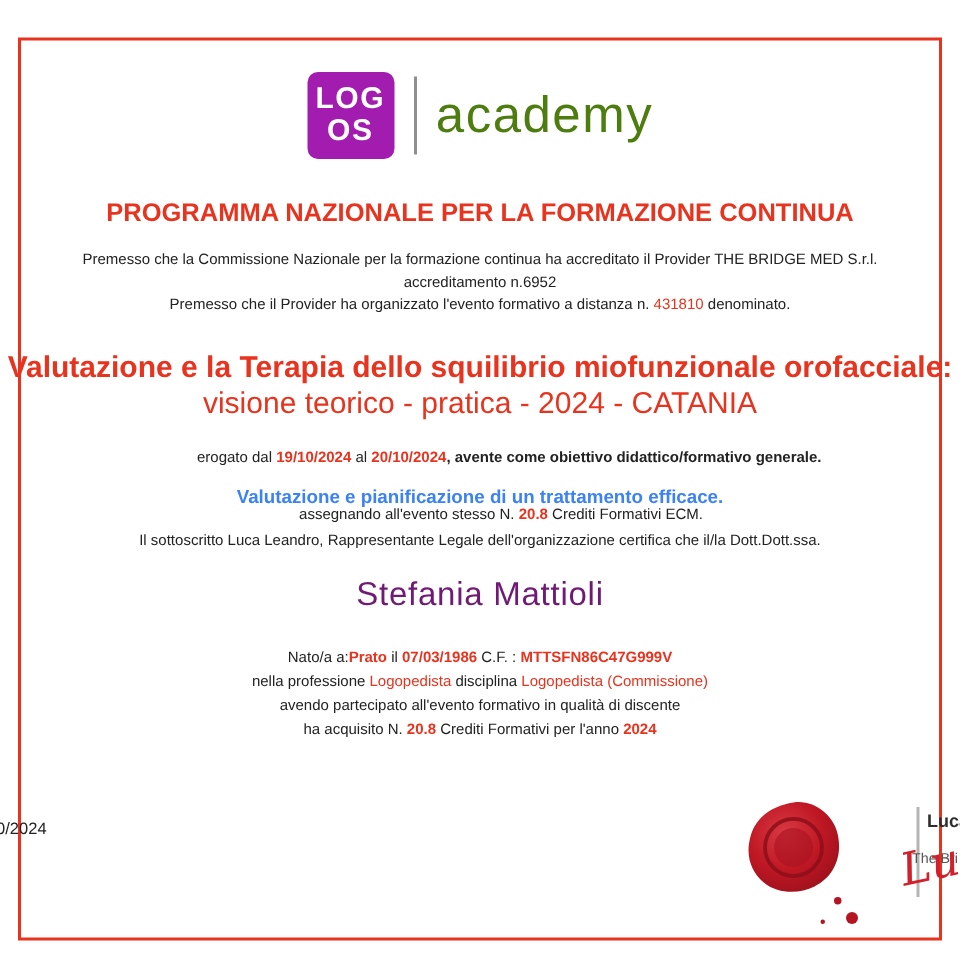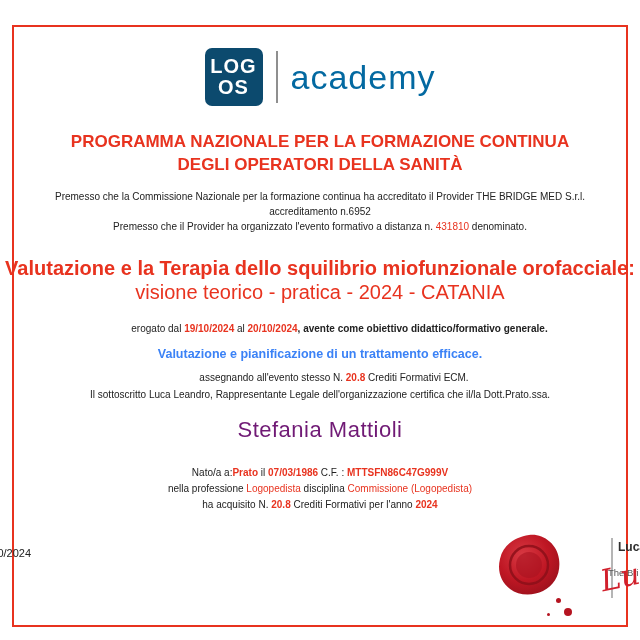--- a/index.html
+++ b/index.html
@@ -1,36 +1,36 @@
 <!DOCTYPE html>
 <html><head>
 <meta charset="utf-8">
 <style>
   html,body{margin:0;padding:0;background:#ffffff;}
   .certificate{position:relative;width:640px;height:640px;background:#ffffff;overflow:hidden;
     font-family:"Liberation Sans","DejaVu Sans",sans-serif;color:#232323;}
   .frame{position:absolute;top:25px;left:12px;right:12px;bottom:13px;border:2px solid #e8331f;}
   .content{position:relative;text-align:center;}
   .logo-row{display:flex;justify-content:center;align-items:center;gap:13px;padding-top:48px;}
-  .logo-mark{width:58px;height:58px;background:#0c4a6e;border-radius:7px;display:flex;flex-direction:column;
+  .logo-mark{width:58px;height:58px;background:#a21caf;border-radius:7px;display:flex;flex-direction:column;
     justify-content:center;align-items:center;color:#fff;font-weight:700;font-size:20px;line-height:21px;letter-spacing:1px;}
   .logo-divider{width:2px;height:52px;background:#8f8f8f;}
-  .brand{font-size:34px;color:#0369a1;font-weight:500;letter-spacing:1px;}
+  .brand{font-size:34px;color:#4d7c0f;font-weight:500;letter-spacing:1px;}
   .main-title{margin-top:24px;color:#e8331f;font-weight:700;font-size:17px;line-height:23px;}
   .premise{margin-top:13px;font-size:10px;font-weight:500;line-height:15px;color:#222;}
   .red{color:#e8331f;}
   .bold{font-weight:400;}
   .semibold{font-weight:600;}
   .event-title{margin-top:22px;color:#e8331f;font-size:20px;font-weight:500;line-height:24px;}
   .nowrap-center{display:flex;justify-content:center;}
   .nowrap-center > span{white-space:nowrap;flex:0 0 auto;font-weight:bold;}
   .line-sm{font-size:10px;font-weight:500;color:#222;}
   .erogato{margin-top:19px;padding-left:39px;}
   .objective{margin-top:13px;color:#3b82f6;font-size:12.5px;font-weight:600;}
-  .credits{margin-top:11px;padding-left:28px;}
+  .credits{padding-left:28px;}
   .sottoscritto{margin-top:6px;}
   .recipient-name{margin-top:17px;color:#701a75;font-size:22px;font-weight:500;letter-spacing:.5px;}
   .nato{margin-top:24px;}
   .stack{margin-top:5px;}
   .footer-date{position:absolute;left:-24px;top:547px;font-size:11px;font-weight:500;color:#222;white-space:nowrap;}
   .seal{position:absolute;left:497px;top:533px;width:64px;height:64px;}
   .splat{position:absolute;border-radius:50%;background:#b51420;}
   .splat1{left:556px;top:598px;width:5px;height:5px;}
   .splat2{left:564px;top:608px;width:8px;height:8px;}
   .splat3{left:547px;top:613px;width:3px;height:3px;}
@@ -52,21 +52,20 @@
       <div class="logo-mark">
         <span>LOG</span>
         <span>OS</span>
       </div>
       <div class="logo-divider"></div>
       <div class="brand">academy</div>
     </div>
 
     <div class="main-title">
       <div>PROGRAMMA NAZIONALE PER LA FORMAZIONE CONTINUA</div>
-      <div>DEGLI OPERATORI DELLA SANITÀ</div>
     </div>
 
     <div class="premise">
       <div>Premesso che la Commissione Nazionale per la formazione continua ha accreditato il Provider THE BRIDGE MED S.r.l.</div>
       <div>accreditamento n.6952</div>
       <div><span>Premesso che il Provider ha organizzato l'evento formativo a distanza n. </span><span class="red">431810</span><span> denominato.</span></div>
     </div>
 
     <div class="event-title">
       <div class="nowrap-center">
@@ -74,28 +73,29 @@
         </div>
       <div>visione teorico - pratica - 2024 - CATANIA</div>
     </div>
 
     <div class="line-sm erogato"><span>erogato dal </span><span class="red semibold">19/10/2024</span><span> al </span><span class="red semibold">20/10/2024</span><span class="semibold">, avente come obiettivo didattico/formativo generale.</span></div>
 
     <div class="objective">Valutazione e pianificazione di un trattamento efficace.</div>
 
     <div class="line-sm credits"><span>assegnando all'evento stesso N. </span><span class="red semibold">20.8</span><span> Crediti Formativi ECM.</span></div>
 
-    <div class="line-sm sottoscritto"><span>Il sottoscritto </span><span class="bold">Luca Leandro, Rappresentante Legale dell'organizzazione</span><span> certifica che il/la Dott.Prato.ssa.</span></div>
+    <div class="line-sm sottoscritto"><span>Il sottoscritto </span><span class="bold">Luca Leandro, Rappresentante Legale dell'organizzazione</span><span> certifica che il/la Dott.Dott.ssa.</span></div>
 
     <div class="recipient-name">Stefania Mattioli</div>
 
     <div class="line-sm nato"><span>Nato/a a:</span><span class="red semibold">Prato</span><span> il </span><span class="red semibold">07/03/1986</span><span> C.F. : </span><span class="red semibold">MTTSFN86C47G999V</span></div>
 
-    <div class="line-sm stack"><span>nella professione </span><span class="red">Logopedista</span><span> disciplina </span><span class="red">Commissione (Logopedista)</span></div>
+    <div class="line-sm stack"><span>nella professione </span><span class="red">Logopedista</span><span> disciplina </span><span class="red">Logopedista (Commissione)</span></div>
 
+    <div class="line-sm stack">avendo partecipato all'evento formativo in qualità di discente</div>
 
     <div class="line-sm stack"><span>ha acquisito N. </span><span class="red semibold">20.8</span><span> Crediti Formativi per l'anno </span><span class="red semibold">2024</span></div>
 
   </div>
 
   <div class="footer-date">20/10/2024</div>
 
   <div class="seal">
     <svg viewBox="0 0 64 64" width="64" height="64" aria-hidden="true">
       <defs>

